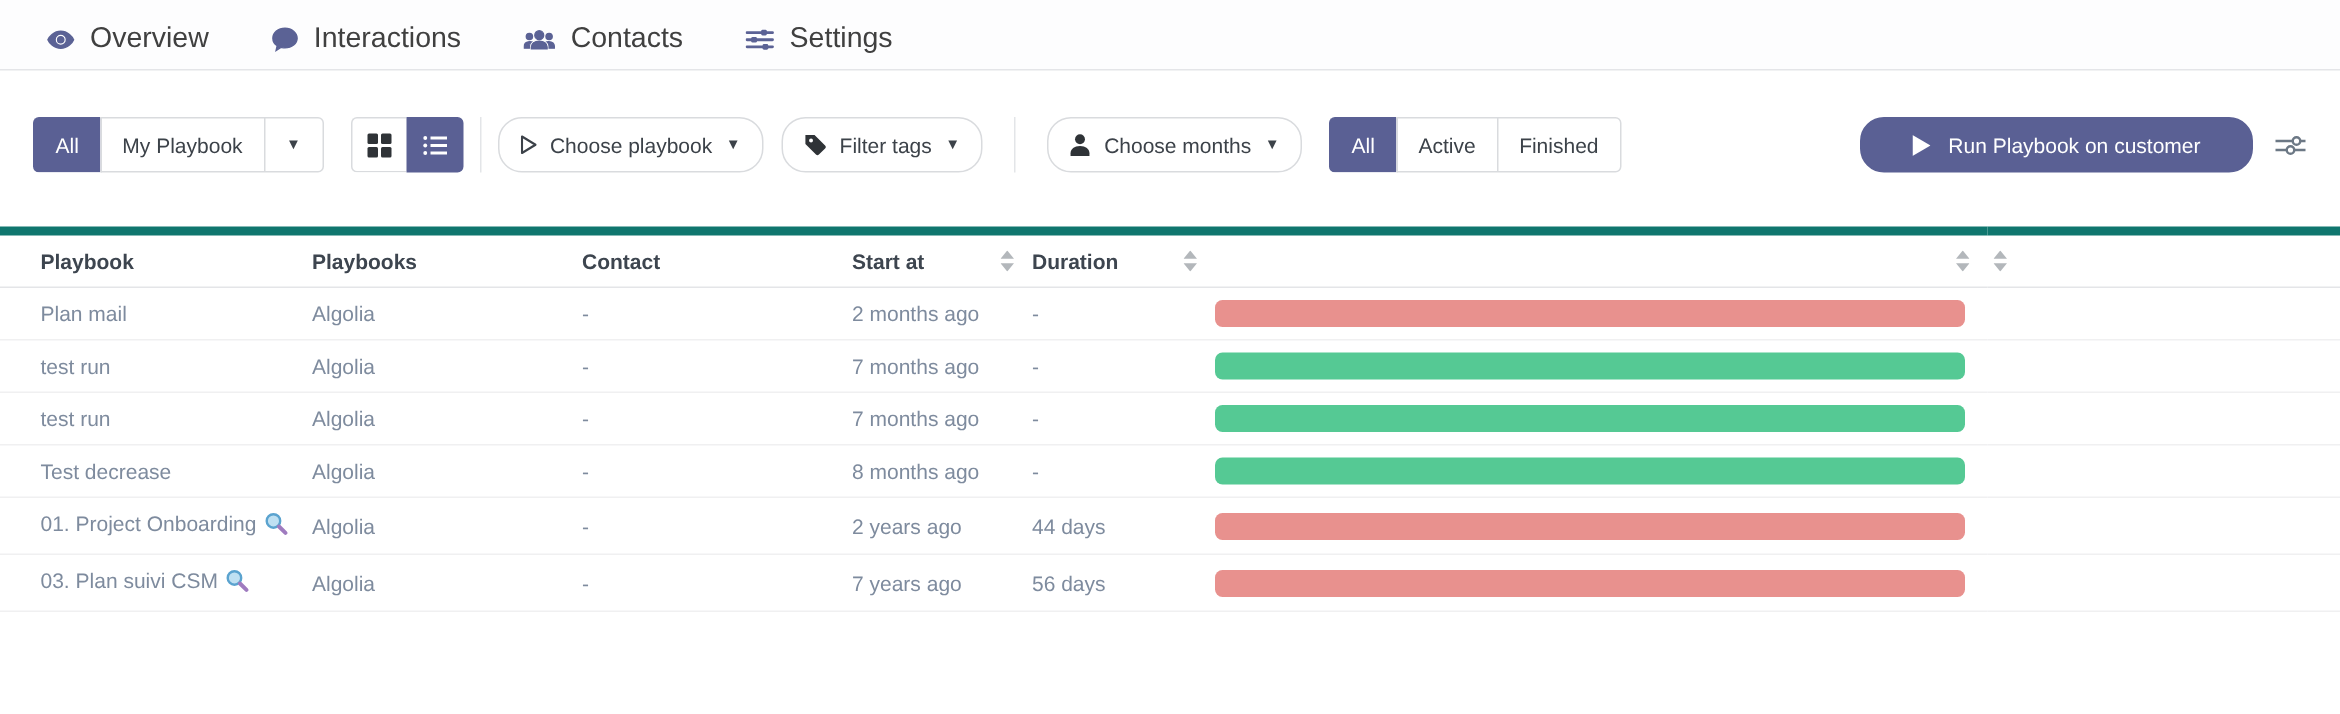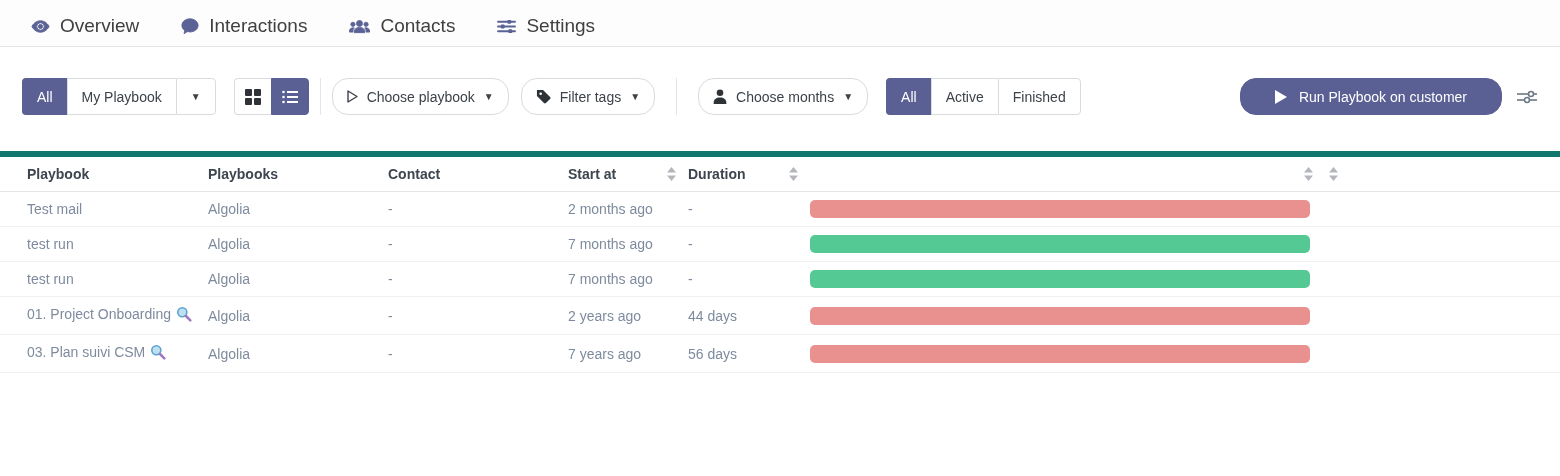--- a/index.html
+++ b/index.html
@@ -254,21 +254,21 @@
                 <path d="M4.5 14 L9 8.5 H0 z"></path>
               </svg>
             </span>
           </span>
         </th>
       <th></th>
     </tr>
   </thead>
   <tbody>
     <tr>
-      <td><span class="pb-name">Test mail</span></td>
+      <td><span class="pb-name">Plan mail</span></td>
       <td>Algolia</td>
       <td>-</td>
       <td>2 months ago</td>
       <td>-</td>
       <td class="bar-wrap">
           <div class="bar" style="background: rgb(232, 145, 142); width: 100%;"></div>
         </td>
       <td></td>
         <td></td>
     </tr>
@@ -282,20 +282,32 @@
           <div class="bar" style="background: rgb(85, 201, 148); width: 100%;"></div>
         </td>
       <td></td>
         <td></td>
     </tr>
     <tr>
       <td><span class="pb-name">test run</span></td>
       <td>Algolia</td>
       <td>-</td>
       <td>7 months ago</td>
+      <td>-</td>
+      <td class="bar-wrap">
+          <div class="bar" style="background: rgb(85, 201, 148); width: 100%;"></div>
+        </td>
+      <td></td>
+        <td></td>
+    </tr>
+    <tr>
+      <td><span class="pb-name">Test decrease</span></td>
+      <td>Algolia</td>
+      <td>-</td>
+      <td>8 months ago</td>
       <td>-</td>
       <td class="bar-wrap">
           <div class="bar" style="background: rgb(85, 201, 148); width: 100%;"></div>
         </td>
       <td></td>
         <td></td>
     </tr>
     <tr>
       <td><span class="pb-name">01. Project Onboarding</span><span class="mag"><svg width="16" height="16" viewBox="0 0 16 16">
               <circle cx="6.3" cy="6.3" r="4.5" fill="#bfe0f2" stroke="#5ba3cf" stroke-width="1.6"></circle>

